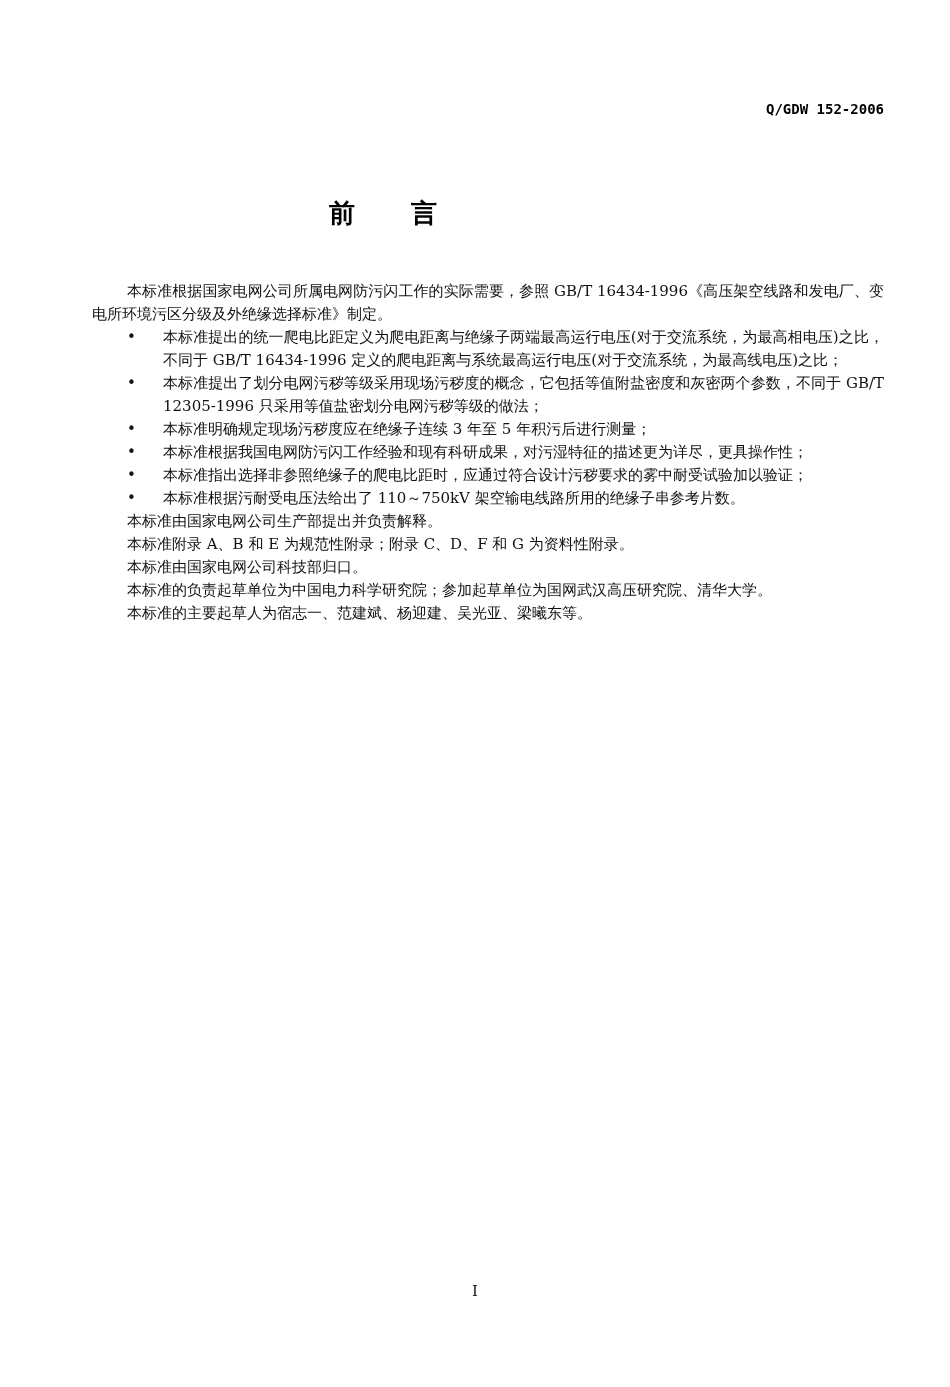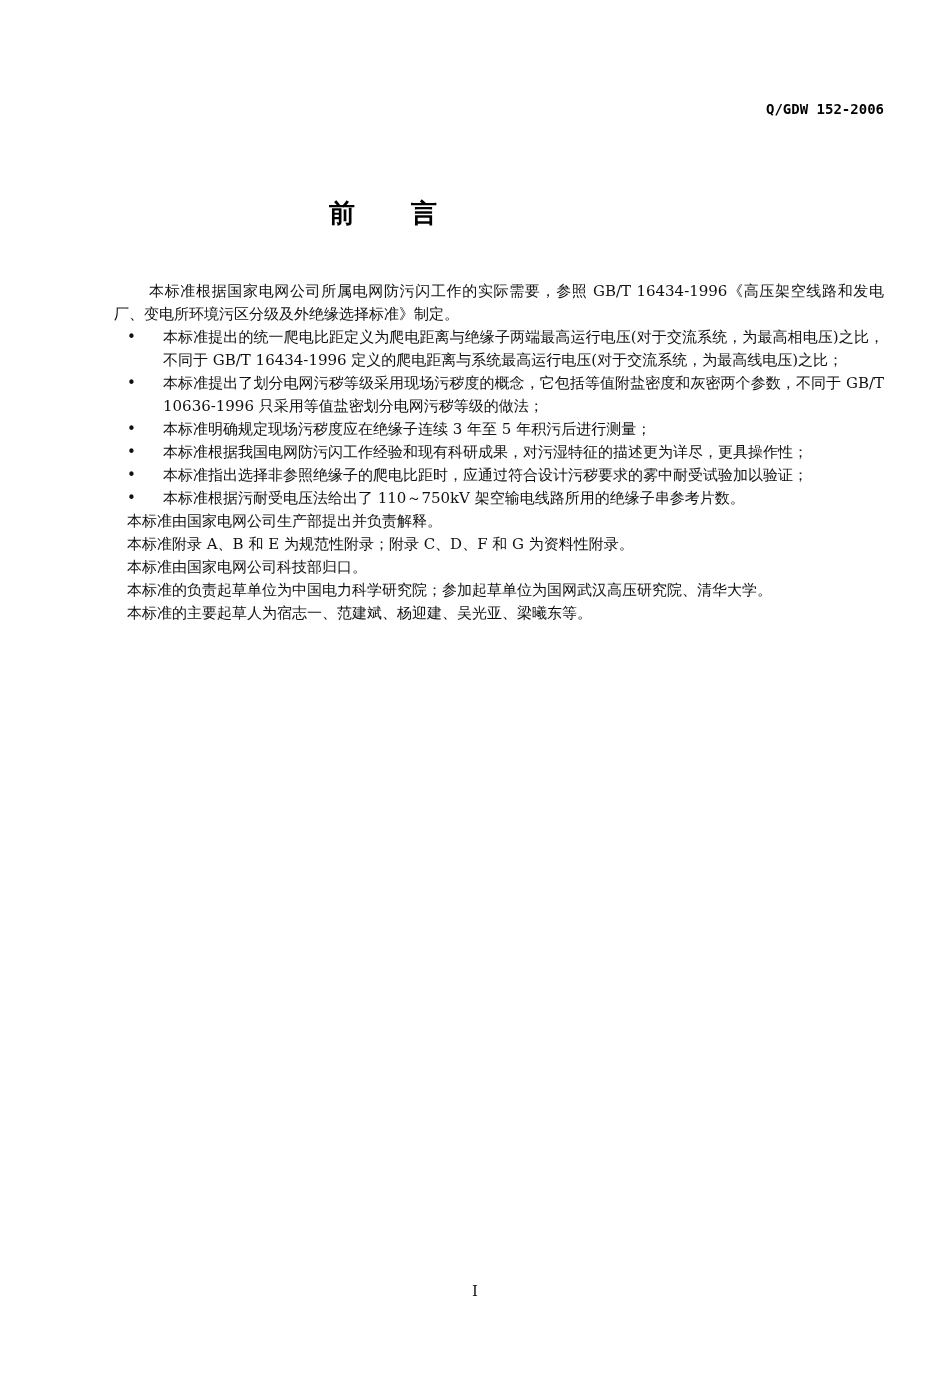--- a/index.html
+++ b/index.html
@@ -6,21 +6,21 @@
   body { width: 950px; height: 1387px; position: relative; overflow: hidden;
          font-family: "DejaVu Serif", "Liberation Serif", serif; color: #111; }
   .doc-code { position: absolute; top: 101px; right: 66px; font-family: "DejaVu Sans Mono", "Liberation Mono", monospace;
               font-weight: bold; font-size: 14px; letter-spacing: 0px; color: #000; margin-left: 40px; }
   .title { position: absolute; top: 196px; left: 0; width: 766px; text-align: center;
            font-family: "DejaVu Sans", sans-serif; font-weight: bold; font-size: 26px; color: #000; }
   .title span { display: inline-block; }
   .title .gap { width: 56px; }
   .body { position: absolute; top: 280px; left: 92px; width: 792px; font-size: 15px; line-height: 23px; }
   .p { margin: 0; text-align: justify; }
-  .p.indent { text-indent: 35px; margin-left: 22px; }
+  .p.indent { text-indent: 35px; }
   .p.flush { padding-left: 35px; }
   .bullet { position: relative; padding-left: 71px; text-align: justify; }
   .bullet .dot { position: absolute; left: 35px; top: 0; font-family: "DejaVu Sans", sans-serif; }
   .page-num { position: absolute; top: 1282px; left: 0; width: 950px; text-align: center; font-size: 15px; }
 </style>
 </head>
 <body>
 
 <div class="doc-code">Q/GDW 152-2006</div>
 
@@ -30,21 +30,21 @@
 
 <div class="body">
   <p class="p indent">本标准根据国家电网公司所属电网防污闪工作的实际需要，参照 GB/T 16434-1996《高压架空线路和发电厂、变电所环境污区分级及外绝缘选择标准》制定。</p>
 
   <div class="bullet">
     <span class="dot">•</span>
     <span>本标准提出的统一爬电比距定义为爬电距离与绝缘子两端最高运行电压(对于交流系统，为最高相电压)之比，不同于 GB/T 16434-1996 定义的爬电距离与系统最高运行电压(对于交流系统，为最高线电压)之比；</span>
   </div>
   <div class="bullet">
     <span class="dot">•</span>
-    <span>本标准提出了划分电网污秽等级采用现场污秽度的概念，它包括等值附盐密度和灰密两个参数，不同于 GB/T 10636-1996 只采用等值盐密划分电网污秽等级的做法；</span>
+    <span>本标准提出了划分电网污秽等级采用现场污秽度的概念，它包括等值附盐密度和灰密两个参数，不同于 GB/T 12305-1996 只采用等值盐密划分电网污秽等级的做法；</span>
   </div>
   <div class="bullet">
     <span class="dot">•</span>
     <span>本标准明确规定现场污秽度应在绝缘子连续 3 年至 5 年积污后进行测量；</span>
   </div>
   <div class="bullet">
     <span class="dot">•</span>
     <span>本标准根据我国电网防污闪工作经验和现有科研成果，对污湿特征的描述更为详尽，更具操作性；</span>
   </div>
   <div class="bullet">

